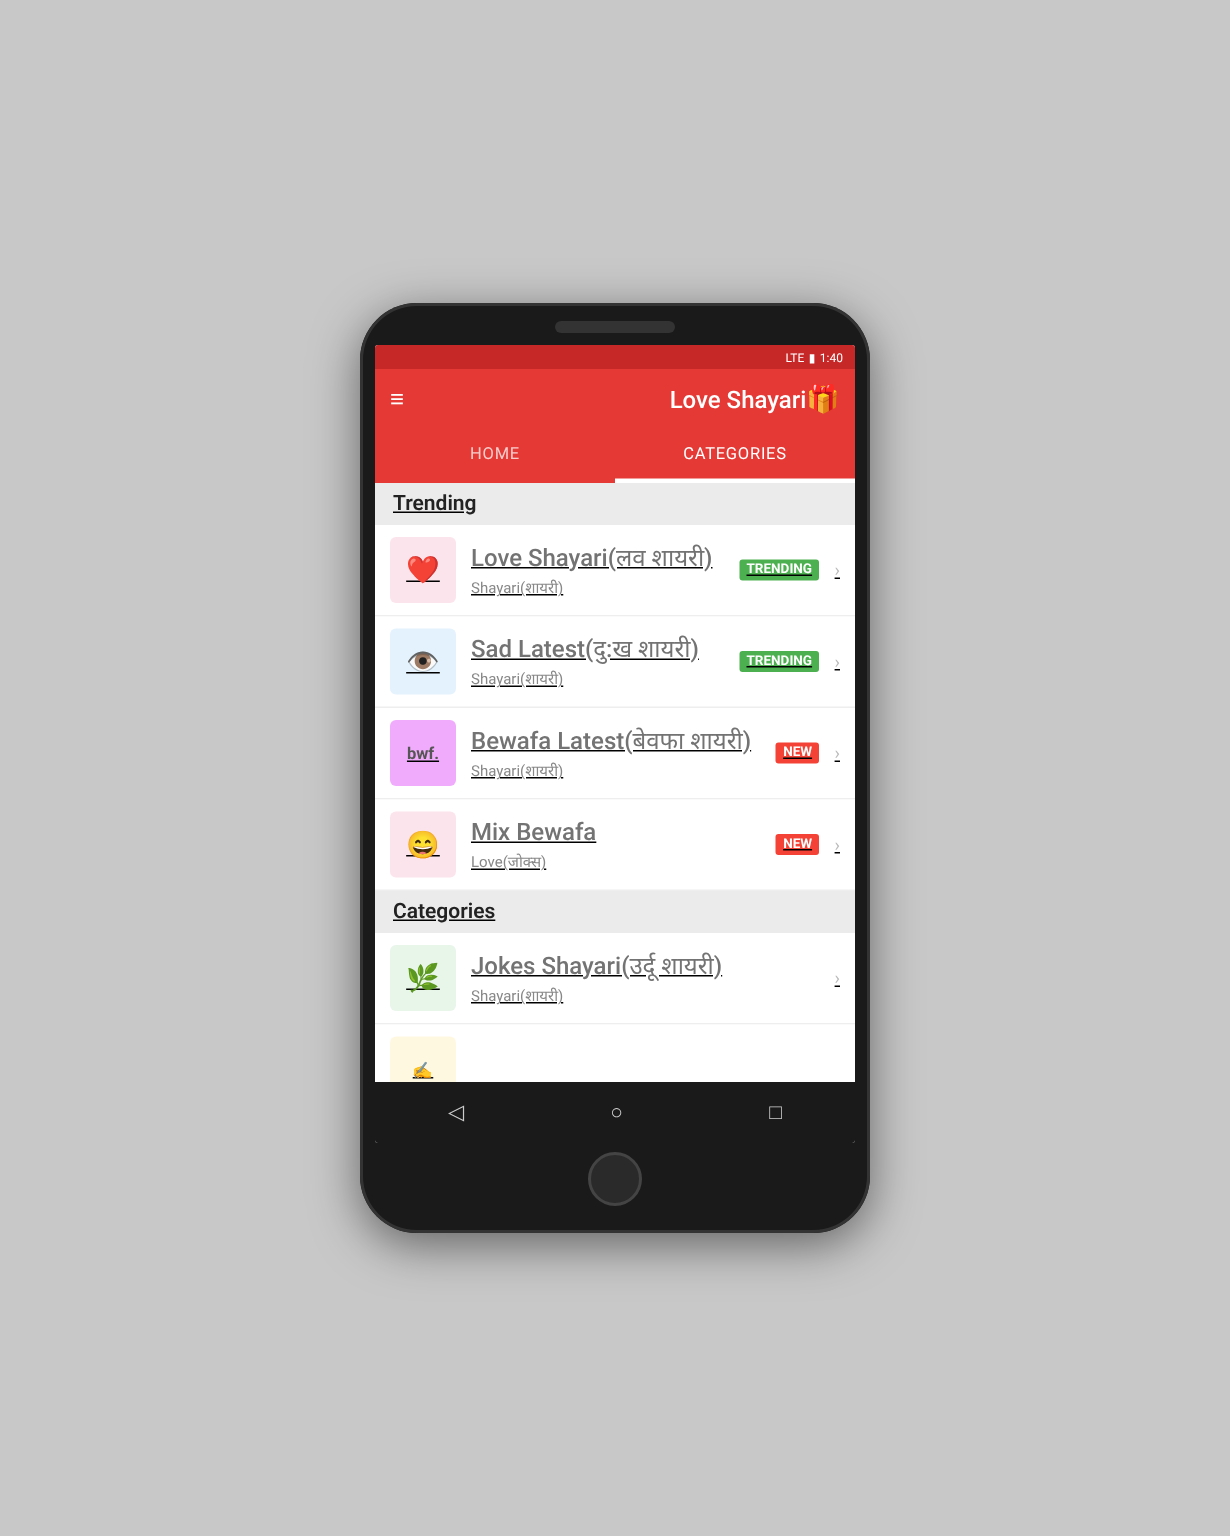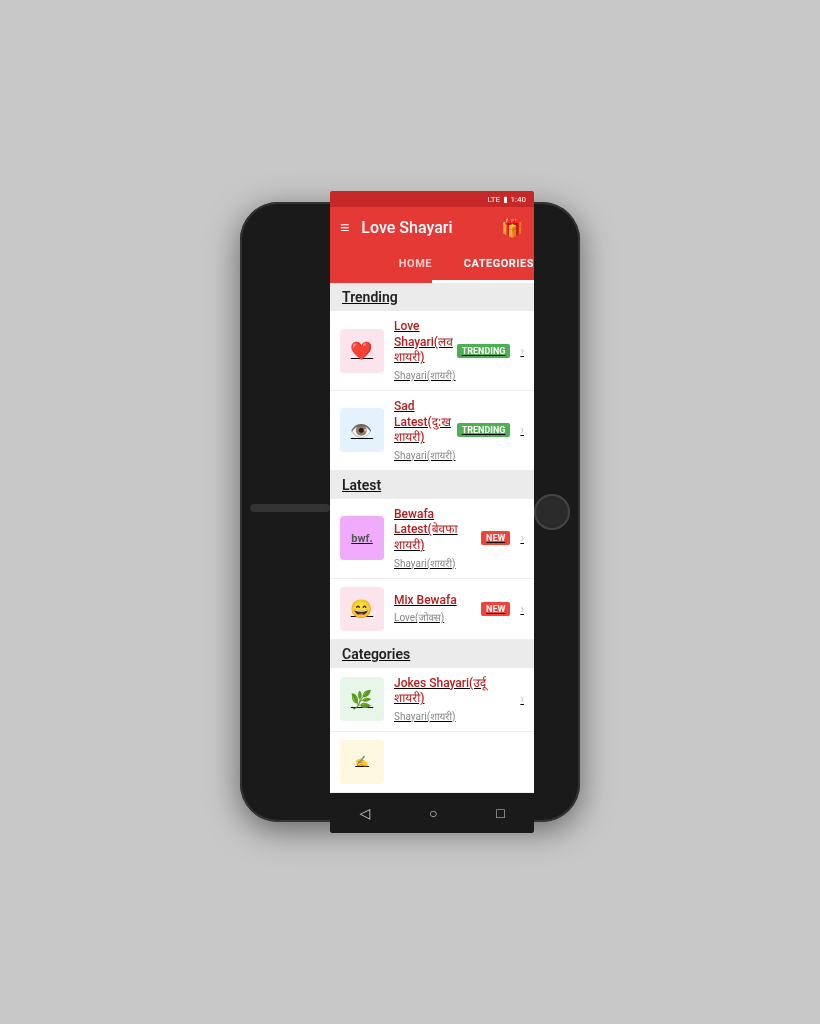--- a/index.html
+++ b/index.html
@@ -13,21 +13,21 @@
     }
 
     .phone-outer {
       width: 340px;
       height: 620px;
       background: #1a1a1a;
       border-radius: 38px;
       padding: 12px 10px;
       box-shadow: 0 8px 32px rgba(0,0,0,0.5), inset 0 0 0 2px #333;
       display: flex;
-      flex-direction: row;
+      flex-direction: column;
       align-items: center;
       position: relative;
     }
 
     .phone-speaker {
       width: 80px;
       height: 8px;
       background: #333;
       border-radius: 4px;
       margin-bottom: 8px;
@@ -72,40 +72,41 @@
     .menu-icon {
       font-size: 16px;
       margin-right: 12px;
       cursor: pointer;
     }
 
     .app-title {
       font-size: 16px;
       font-weight: 500;
       flex: 1;
+      text-align: right;
     }
 
     .gift-icon {
       font-size: 18px;
       color: #FFD600;
     }
 
     
     .tabs {
       background: #e53935;
       display: flex;
     }
 
     .tab {
       flex: 1;
-      text-align: right;
+      text-align: center;
       padding: 10px 0;
       font-size: 11px;
       color: rgba(255,255,255,0.75);
-      font-weight: 700;
+      font-weight: 400;
       letter-spacing: 0.5px;
       cursor: pointer;
       border-bottom: 3px solid transparent;
     }
 
     .tab.active {
       color: white;
       border-bottom: 3px solid white;
     }
 
@@ -147,23 +148,23 @@
       justify-content: center;
       font-size: 18px;
       background: #f0f0f0;
     }
 
     .item-info {
       flex: 1;
     }
 
     .item-title {
-      font-size: 12px;
+      font-size: 16px;
       font-weight: 500;
-      color: #b91c1c;
+      color: #737373;
       line-height: 1.3;
     }
 
     .item-subtitle {
       font-size: 10px;
       color: #888;
       margin-top: 2px;
     }
 
     .item-badge {
@@ -266,21 +267,20 @@
       <div class="list-item">
         <div class="item-thumb thumb-sad">👁️</div>
         <div class="item-info">
           <div class="item-title">Sad Latest(दु:ख शायरी)</div>
           <div class="item-subtitle">Shayari(शायरी)</div>
         </div>
         <span class="item-badge badge-trending">TRENDING</span>
         <span class="chevron">›</span>
       </div>
 
-      <div class="section-header">Latest</div>
 
       <div class="list-item">
         <div class="item-thumb thumb-bewafa" style="font-size:11px;color:#555;font-weight:bold;">bwf.</div>
         <div class="item-info">
           <div class="item-title">Bewafa Latest(बेवफा शायरी)</div>
           <div class="item-subtitle">Shayari(शायरी)</div>
         </div>
         <span class="item-badge badge-new">NEW</span>
         <span class="chevron">›</span>
       </div>

